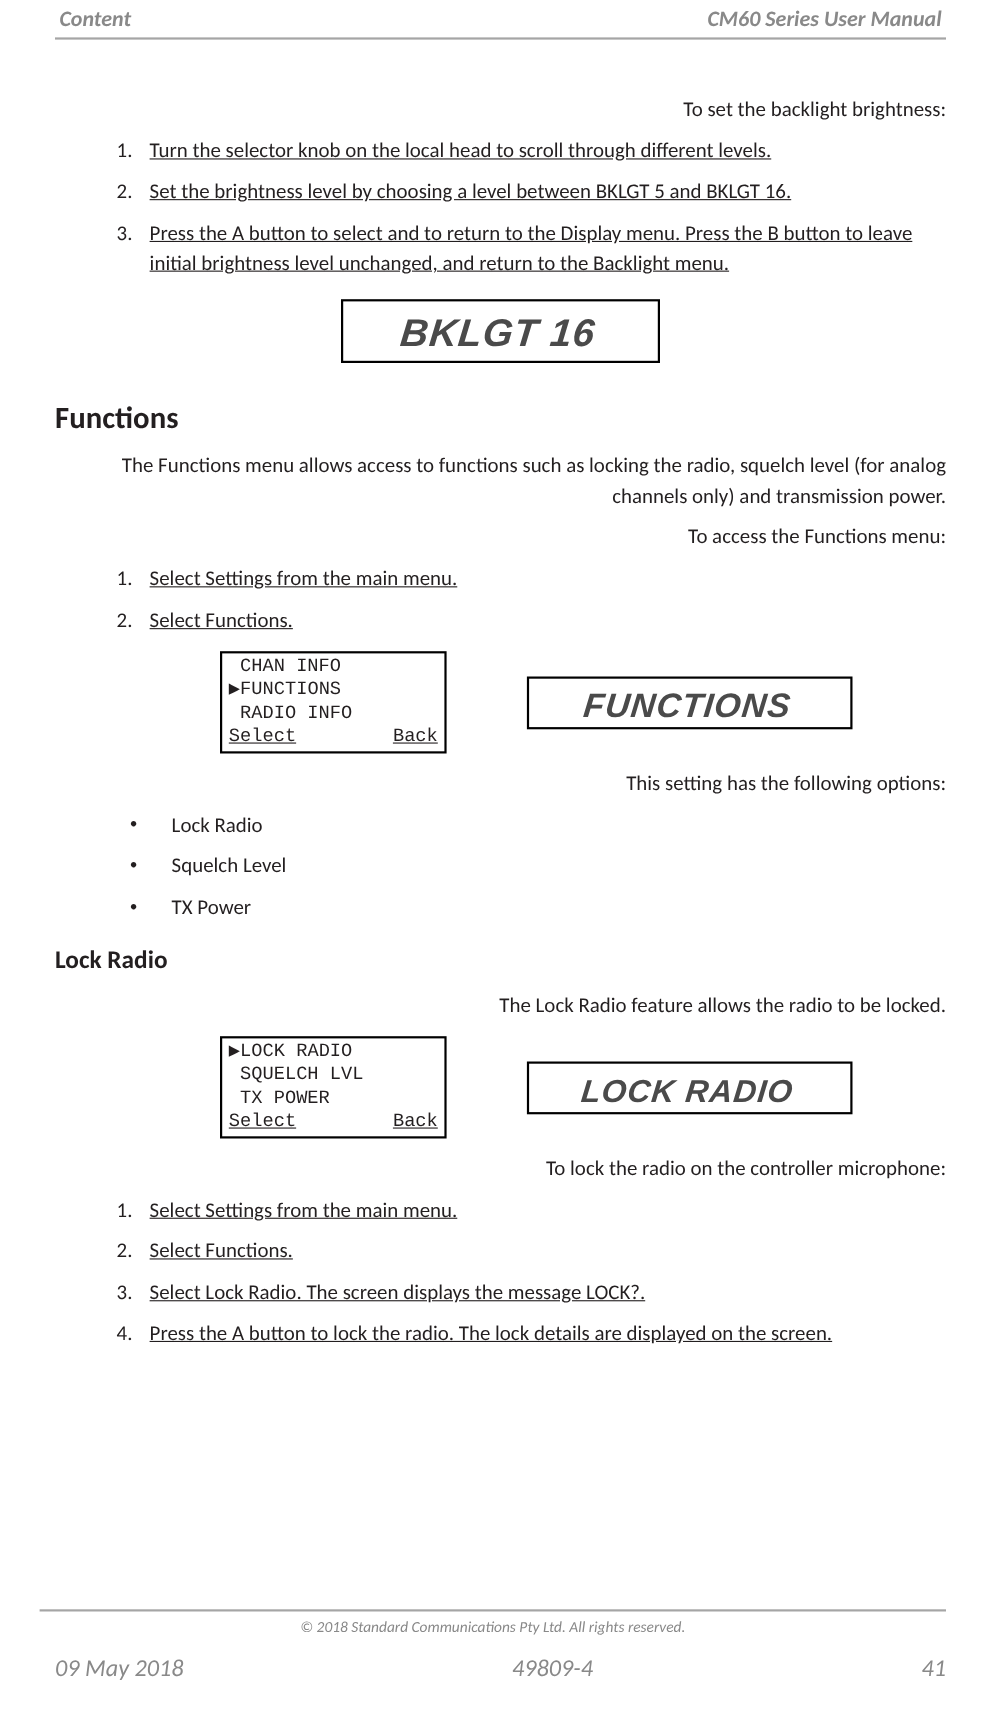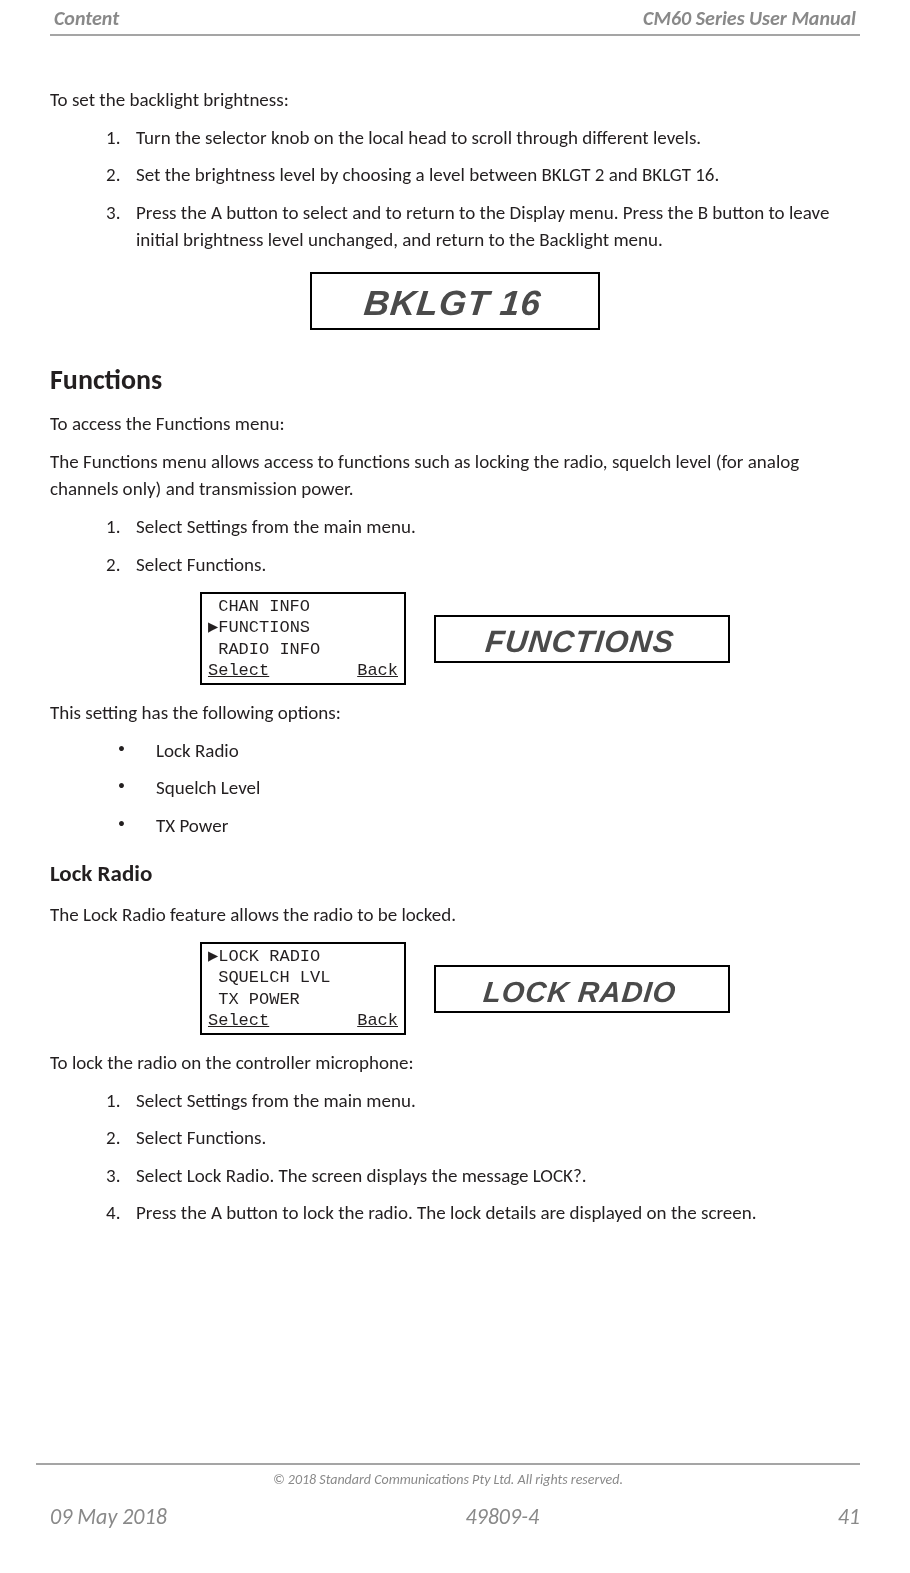--- a/index.html
+++ b/index.html
@@ -31,20 +31,21 @@
   .body {
     padding: 40px 0 0 0;
     font-size: 19px;
     line-height: 1.45;
   }
   ol.num {
     margin: 8px 0 12px 0;
     padding-left: 86px;
     list-style: none;
     counter-reset: li;
+    text-decoration: underline;
   }
   ol.num > li {
     counter-increment: li;
     position: relative;
     margin: 2px 0 10px 0;
   }
   ol.num > li::before {
     content: counter(li) ".";
     position: absolute;
     left: -30px;
@@ -70,35 +71,35 @@
   h2.sec {
     font-size: 28px;
     font-weight: 700;
     margin: 30px 0 10px 0;
   }
   h3.sub {
     font-size: 23px;
     font-weight: 700;
     margin: 18px 0 8px 0;
   }
-  p { margin: 10px 0; }
+  p { margin: 10px 0; text-align: right; }
 
   .lcd-big {
     width: 270px;
     margin: 18px auto 10px auto;
     border: 2px solid #000;
     text-align: center;
     padding: 6px 8px 2px 8px;
   }
   .lcd-big svg { display:block; margin:0 auto; }
 
   .menu-row {
     display: flex;
     align-items: center;
-    gap: 28px;
+    gap: 73px;
     margin: 14px 0 14px 150px;
   }
   .menu-box {
     border: 2px solid #000;
     width: 190px;
     font-family: "Courier New", monospace;
     font-size: 17px;
     line-height: 1.25;
     padding: 2px 6px 2px 6px;
     white-space: pre;
@@ -147,33 +148,33 @@
   <div class="top-header">
     <span>Content</span>
     <span>CM60 Series User Manual</span>
   </div>
 
   <div class="body">
 
     <p>To set the backlight brightness:</p>
     <ol class="num">
       <li>Turn the selector knob on the local head to scroll through different levels.</li>
-      <li>Set the brightness level by choosing a level between BKLGT 2 and BKLGT 16.</li>
+      <li>Set the brightness level by choosing a level between BKLGT 5 and BKLGT 16.</li>
       <li>Press the A button to select and to return to the Display menu. Press the B button to leave initial brightness level unchanged, and return to the Backlight menu.</li>
     </ol>
 
     <div class="lcd-big">
       <svg viewBox="0 0 260 46" width="240" height="46">
         <text x="130" y="36" text-anchor="middle" font-family="Arial, sans-serif" font-size="38" font-weight="600" font-style="italic" letter-spacing="1" fill="#4a4a4a" transform="skewX(-6)">BKLGT 16</text>
       </svg>
     </div>
 
     <h2 class="sec">Functions</h2>
+    <p>The Functions menu allows access to functions such as locking the radio, squelch level (for analog channels only) and transmission power.</p>
     <p><span>To access the Functions menu:</span></p>
-    <p>The Functions menu allows access to functions such as locking the radio, squelch level (for analog channels only) and transmission power.</p>
     <ol class="num">
       <li>Select Settings from the main menu.</li>
       <li>Select Functions.</li>
     </ol>
 
     <div class="menu-row">
       <div class="menu-box"><span> CHAN INFO</span>
 <span>▶</span><span>FUNCTIONS</span>
 <span> RADIO INFO</span>
 <span class="bottom"><span>Select</span><span>Back</span></span></div>

